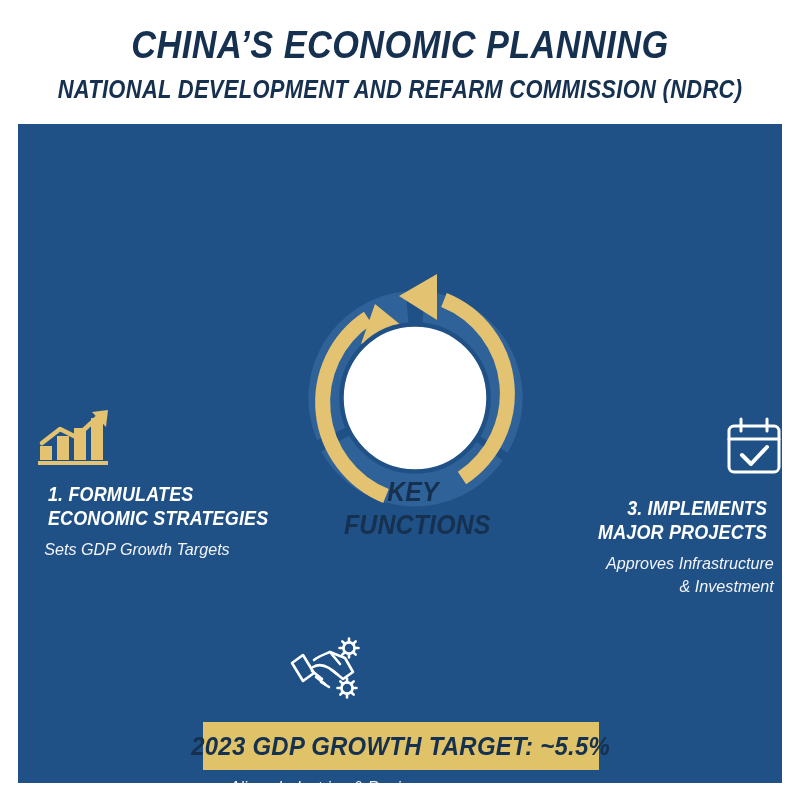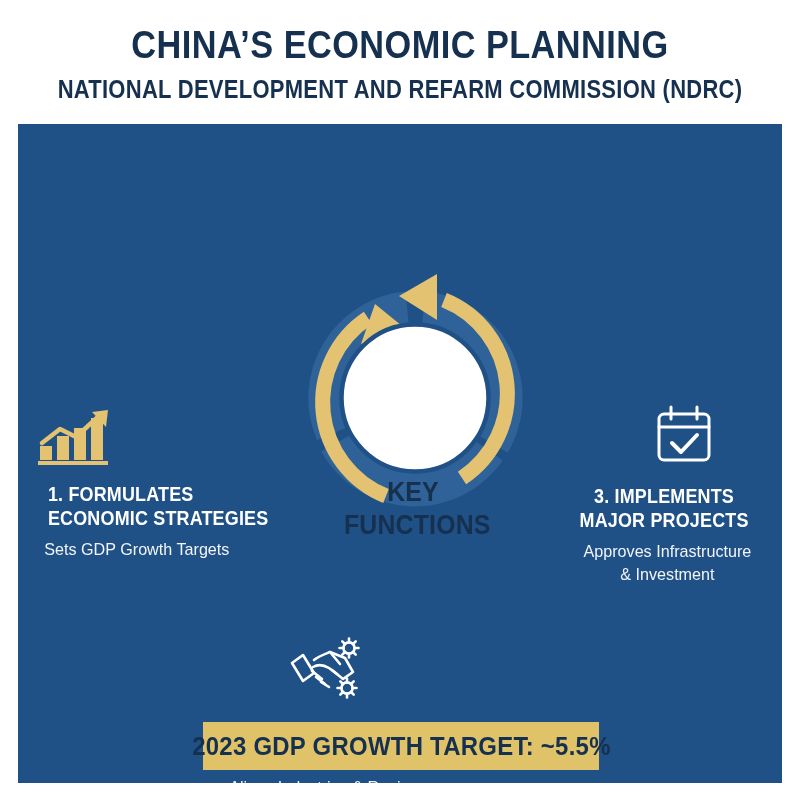--- a/index.html
+++ b/index.html
@@ -11,20 +11,21 @@
     height: 800px;
     background: #ffffff;
     font-family: "Liberation Sans", sans-serif;
     overflow: hidden;
   }
   #infographic {
     position: relative;
     width: 800px;
     height: 800px;
     background: #ffffff;
+    font-style: italic;
   }
 
   
   .header {
     position: absolute;
     left: 0;
     top: 0;
     width: 800px;
     height: 124px;
     background: #ffffff;
@@ -127,23 +128,23 @@
     top: 286px;
     width: 248px;
   }
   #item-1 .item-icon { margin: 0 auto 12px auto; }
   #item-1 .item-title { transform-origin: center; }
   #item-1 .item-sub   { transform-origin: center; }
 
   
   #item-3 {
     left: 527px;
-    top: 280px;
+    top: 292px;
     width: 240px;
-    text-align: center;
+    text-align: right;
   }
   #item-3 .item-icon { margin: 0 0 14px 37px; }
   #item-3 .item-title { transform-origin: left center; margin-left: 16px;}
   #item-3 .item-sub   { transform-origin: left center; margin-left: 16px;}
 
   
   #item-2 {
     left: 175px;
     top: 512px;
     width: 270px;

